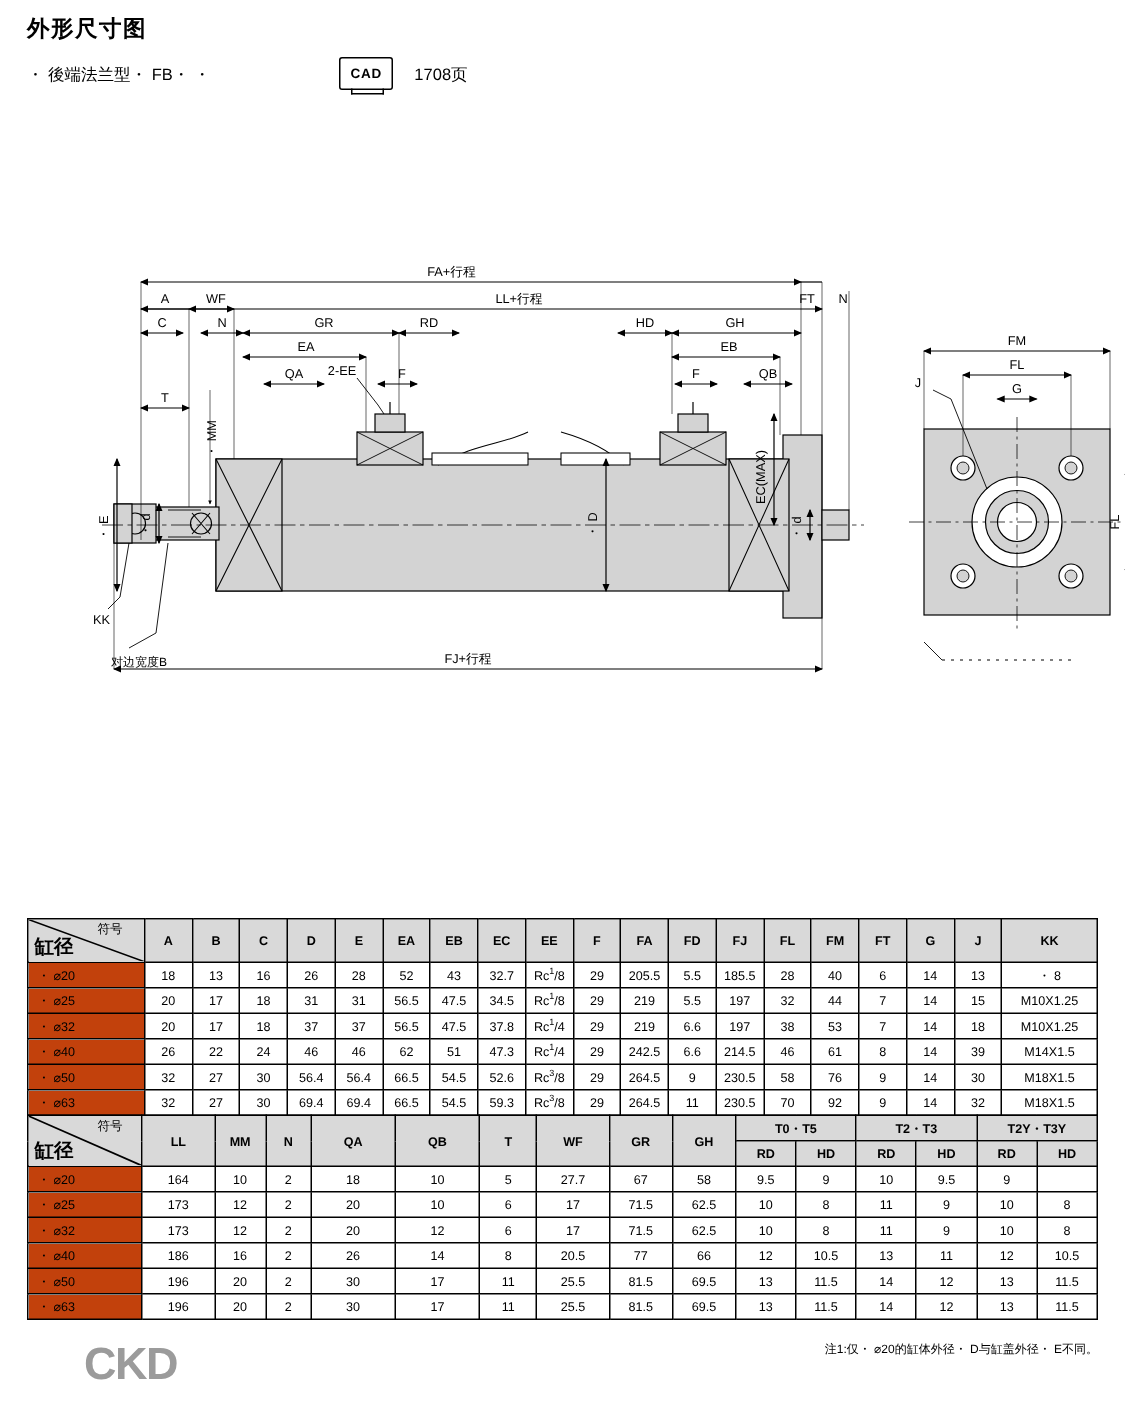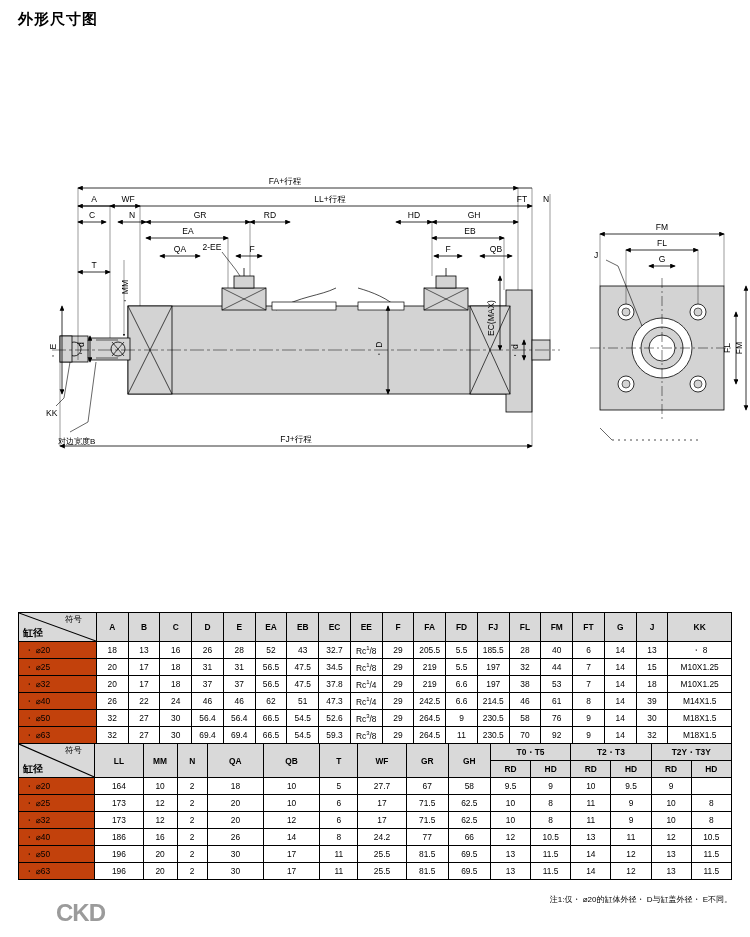--- a/index.html
+++ b/index.html
@@ -30,21 +30,21 @@
     margin-left:78px;
     position:relative;background:#fff;
   }
   .cadbox:after{
     content:"";position:absolute;bottom:-4px;left:7px;width:20px;height:3px;
     border-left:1.5px solid #000;border-right:1.5px solid #000;border-bottom:1.5px solid #000;
   }
   .cadpage{font-size:11px;margin-left:6px;}
 
   
-  .drawing{position:absolute;left:0;top:110px;width:652px;height:480px;}
+  .drawing{position:absolute;left:16px;top:110px;width:652px;height:480px;}
   .drawing svg{display:block;}
 
   
   .tables{position:absolute;left:18px;top:612px;width:714px;}
   table{border-collapse:collapse;font-size:8.4px;width:714px;table-layout:fixed;}
   table td,table th{
     border:1px solid #000;
     text-align:center;
     padding:1px 0 1px 0;
     height:14px;
@@ -54,42 +54,47 @@
   }
   thead td{background:#d9d9d9;font-weight:bold;font-size:8.4px;}
   .corner{
     background:#d9d9d9;
     padding:0;position:relative;height:28px;
   }
   .corner .diag{
     position:absolute;left:0;top:0;width:100%;height:100%;
   }
   .corner .sym{position:absolute;left:4px;top:1px;font-size:8.4px;font-weight:normal;}
-  .corner .bore{position:absolute;left:4px;bottom:1px;font-size:10px;font-weight:bold;margin-top:36px;}
+  .corner .bore{position:absolute;left:4px;bottom:1px;font-size:13px;font-weight:bold;margin-top:36px;}
   .rowhead{background:#c2410c;text-align:left;padding-left:6px;font-size:8.4px;}
   .t2top td{background:#d9d9d9;font-weight:bold;}
   .note{
     position:absolute;right:18px;top:894px;
     font-size:8px;
     text-align:right;
   }
   .logo{
     position:absolute;left:56px;bottom:10px;
-    font-size:24px;font-weight:bold;color:#9b9b9b;letter-spacing:-1px;
+    font-size:30px;font-weight:bold;color:#9b9b9b;letter-spacing:-1px;
     font-family:"Liberation Sans", sans-serif;
   }
   sup{font-size:6px;}
 </style>
 </head>
 <body>
 
 <div class="page">
 
   <div class="title">外形尺寸图</div>
 
+  <div class="subrow">
+    <span>・ 後端法兰型・ FB・ ・</span>
+    <span class="cadbox">CAD</span>
+    <span class="cadpage">1708页</span>
+  </div>
 
   <div class="drawing">
   <svg width="750" height="480" viewBox="0 0 750 480" xmlns="http://www.w3.org/2000/svg">
     <defs>
       <marker id="ar" markerWidth="7" markerHeight="7" refX="6" refY="3" orient="auto">
         <path d="M0,0 L7,3 L0,6 z" fill="#000"></path>
       </marker>
       <marker id="arS" markerWidth="7" markerHeight="7" refX="1" refY="3" orient="auto">
         <path d="M7,0 L0,3 L7,6 z" fill="#000"></path>
       </marker>
@@ -560,21 +565,21 @@
             <td>8</td>
           </tr>
           <tr>
             <td class="rowhead">・ ⌀40</td>
             <td>186</td>
             <td>16</td>
             <td>2</td>
             <td>26</td>
             <td>14</td>
             <td>8</td>
-            <td>24.2</td>
+            <td>20.5</td>
             <td>77</td>
             <td>66</td>
             <td>12</td>
             <td>10.5</td>
             <td>13</td>
             <td>11</td>
             <td>12</td>
             <td>10.5</td>
           </tr>
           <tr>

